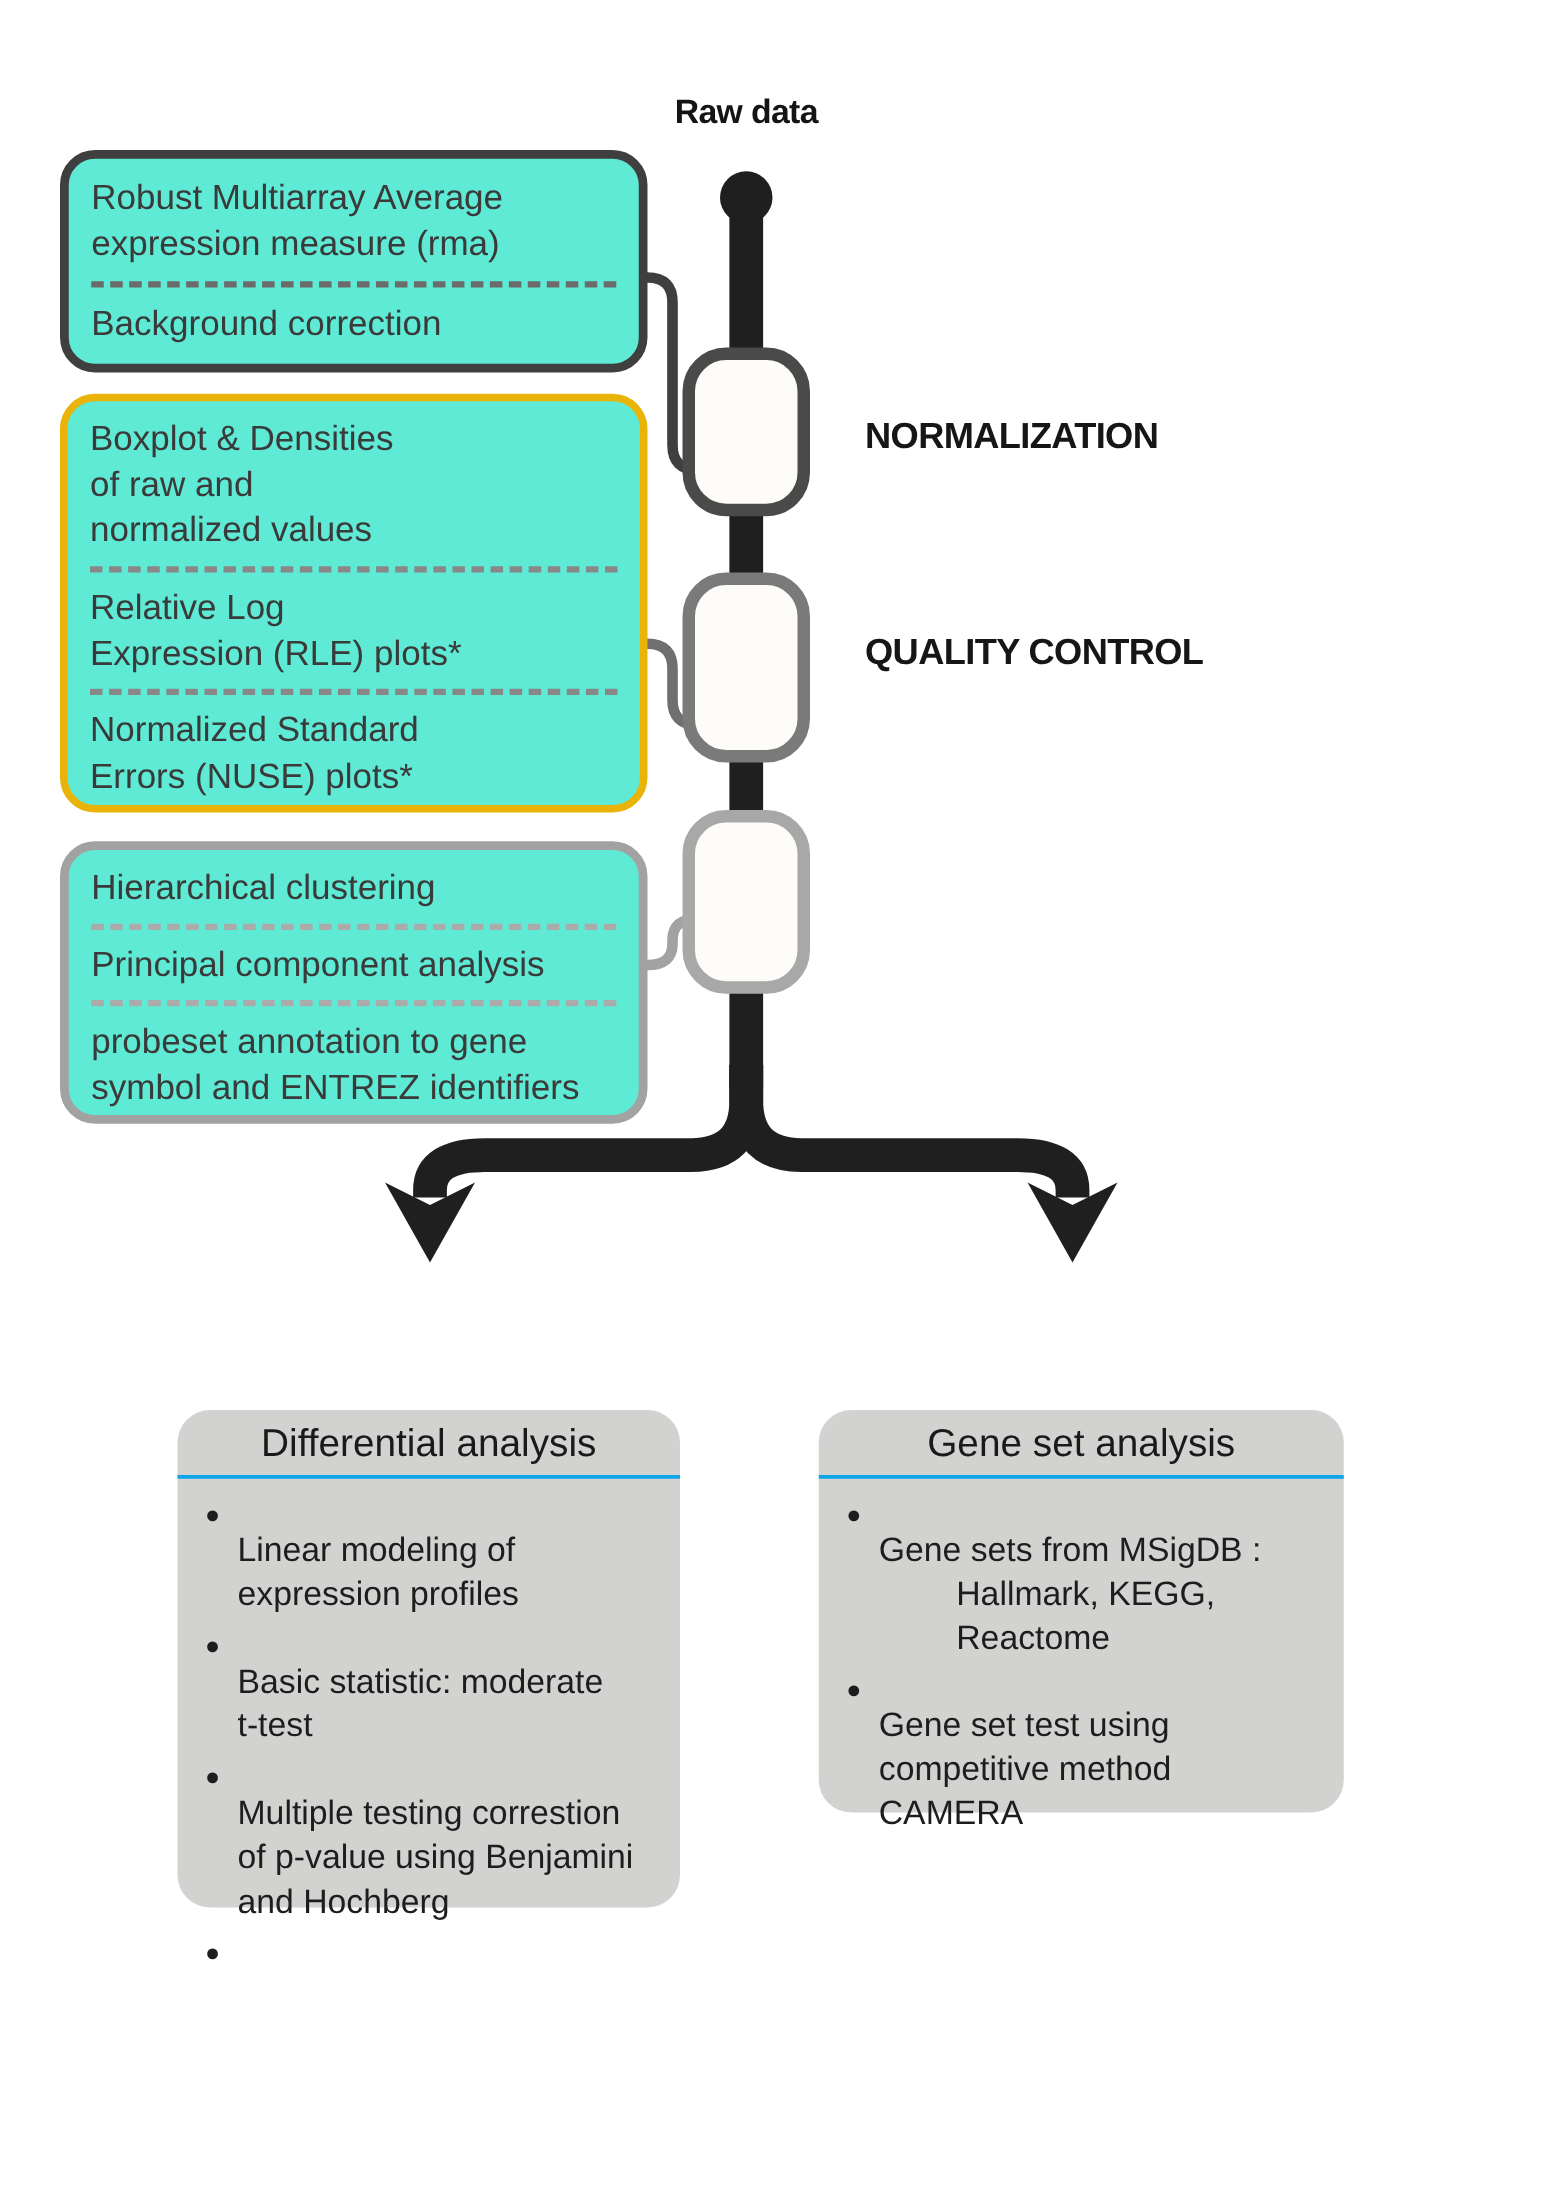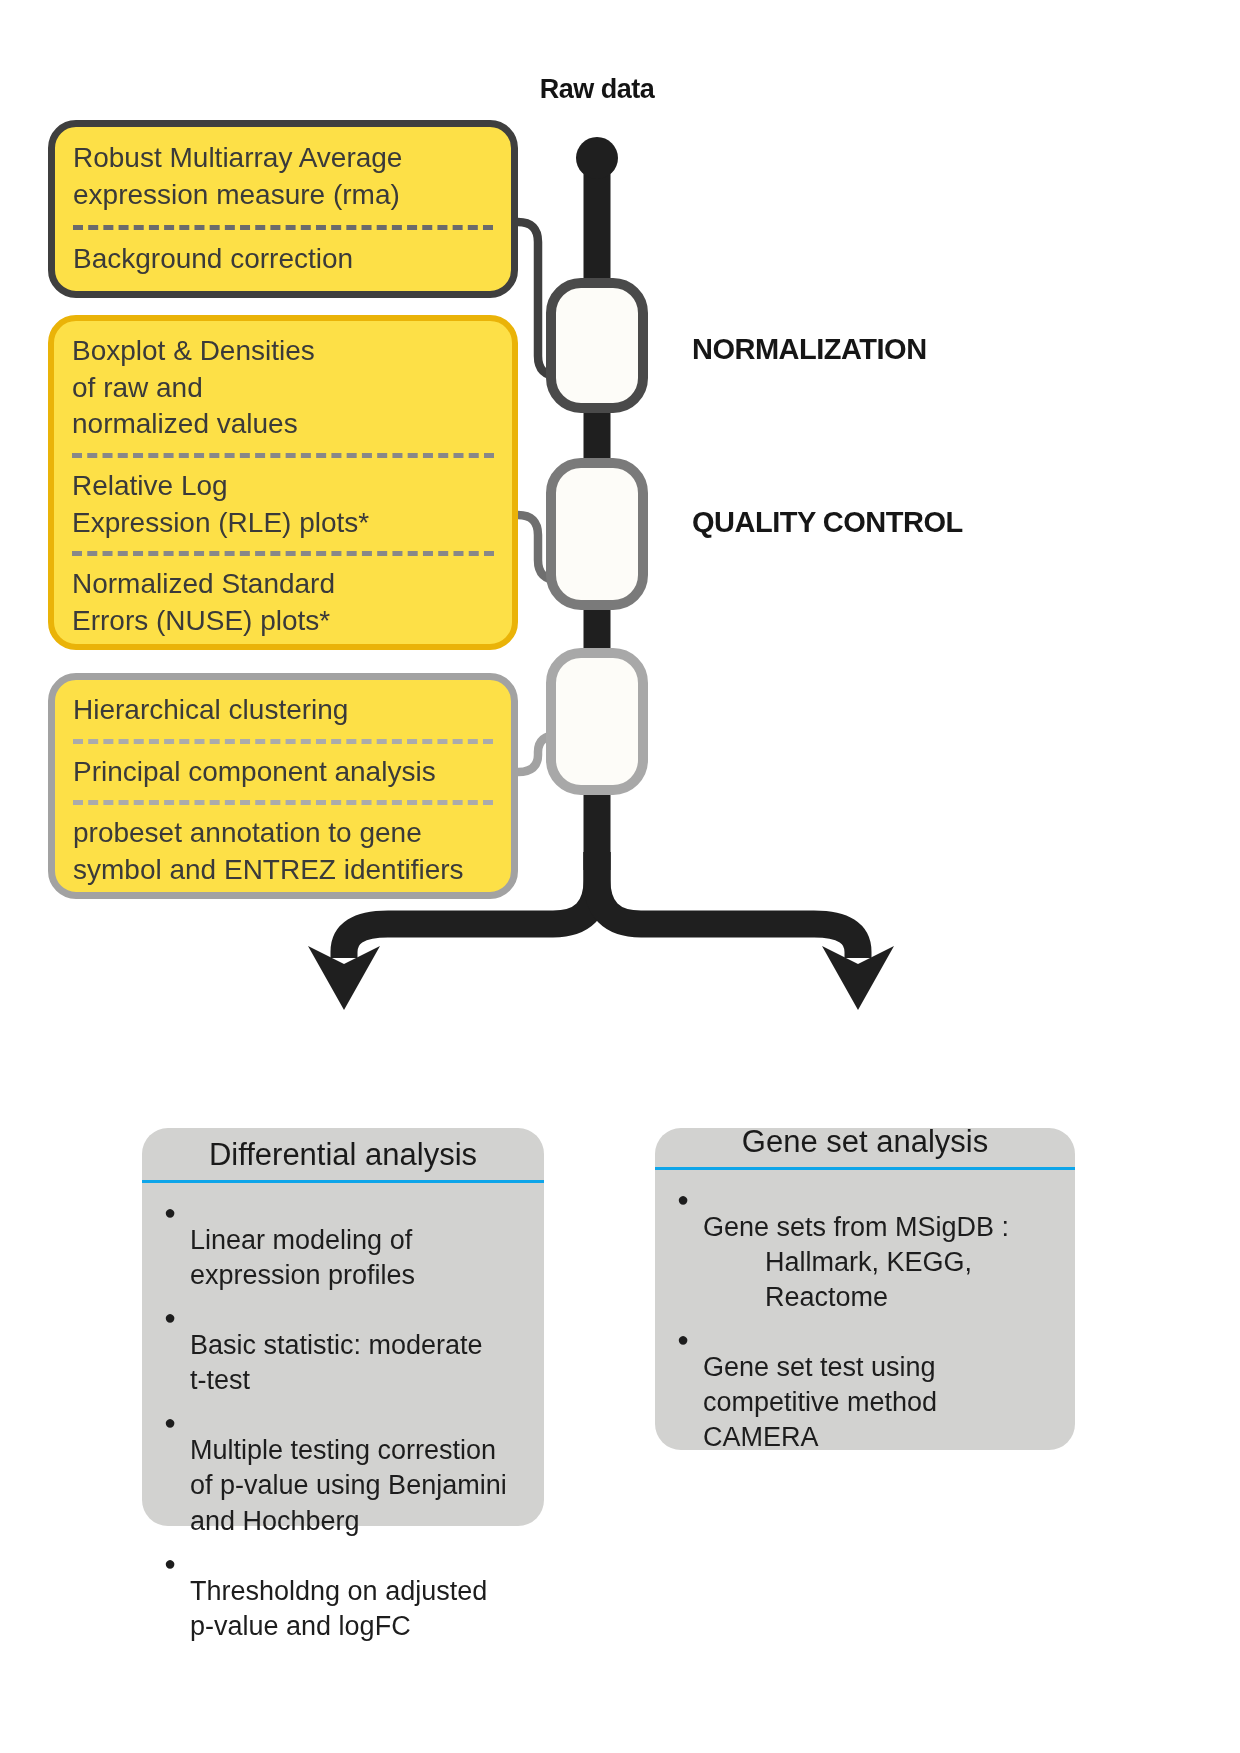--- a/index.html
+++ b/index.html
@@ -11,21 +11,21 @@
   .pre{white-space:pre-line;}
 
   
   .raw-label{
     left:447px;top:74px;width:300px;text-align:center;
     font-size:27px;font-weight:bold;color:#141414;letter-spacing:-0.5px;
   }
 
   
   .stepbox{
-    left:48px;width:470px;box-sizing:border-box;background:#fde047;
+    left:48px;width:470px;box-sizing:border-box;background:#5eead4;
     border-radius:28px;padding:12px 18px;display:flex;flex-direction:column;justify-content:space-evenly;
   }
   .stepbox .item{font-size:28px;line-height:1.31;color:#3a3a3a;}
   .stepbox .dash{border-top:5px dashed #6b6b6b;margin:10px 0;}
   .box-1{top:120px;height:178px;border:7px solid #3f3f3f;}
   .box-2{top:315px;height:335px;border:6px solid #eab308;}
   .box-2 .dash{border-top-color:#888;}
   .box-3{top:673px;height:226px;border:7px solid #a2a2a2;}
   .box-3 .dash{border-top-color:#ababab;}
 
@@ -40,21 +40,21 @@
 
   
   .spine{left:0;top:0;}
 
   
   .panel{
     box-sizing:border-box;background:#d2d2d0;border-radius:26px;
     color:#1d1d1d;display:flex;flex-direction:column;
   }
   .panel-left{left:142px;top:1128px;width:402px;height:398px;}
-  .panel-right{left:655px;top:1128px;width:420px;height:322px;justify-content:center;}
+  .panel-right{left:655px;top:1128px;width:420px;height:322px;}
   .panel-title{
     text-align:center;font-size:31px;padding:9px 10px 7px 10px;
     border-bottom:3px solid #0ea5e9;color:#1a1a1a;
   }
   .bullets{padding:12px 12px 8px 22px;display:flex;flex-direction:column;gap:7px;}
   .bullet{display:flex;align-items:flex-start;}
   .bullet .mark{font-size:20px;line-height:35px;width:26px;flex:0 0 26px;color:#1d1d1d;}
   .bullet .btxt{font-size:27px;line-height:1.3;margin-top:28px;}
   .bullet .sub{margin-left:62px;}
   .bullet .sub:empty{display:none;}
@@ -137,24 +137,20 @@
       <div class="bullet">
         <span class="mark">●</span>
         <div class="btxt">
             <div class="pre">Multiple testing correstion
 of p-value using Benjamini
 and Hochberg</div>
              </div>
       </div>
       <div class="bullet">
         <span class="mark">●</span>
-        <div class="btxt">
-            <div class="pre">Thresholdng on adjusted
-p-value and logFC</div>
-             </div>
       </div>
     </div>
   </div>
 
   <div class="abs panel panel-right">
     <div class="panel-title">Gene set analysis</div>
     <div class="bullets">
       <div class="bullet">
         <span class="mark">●</span>
         <div class="btxt">

